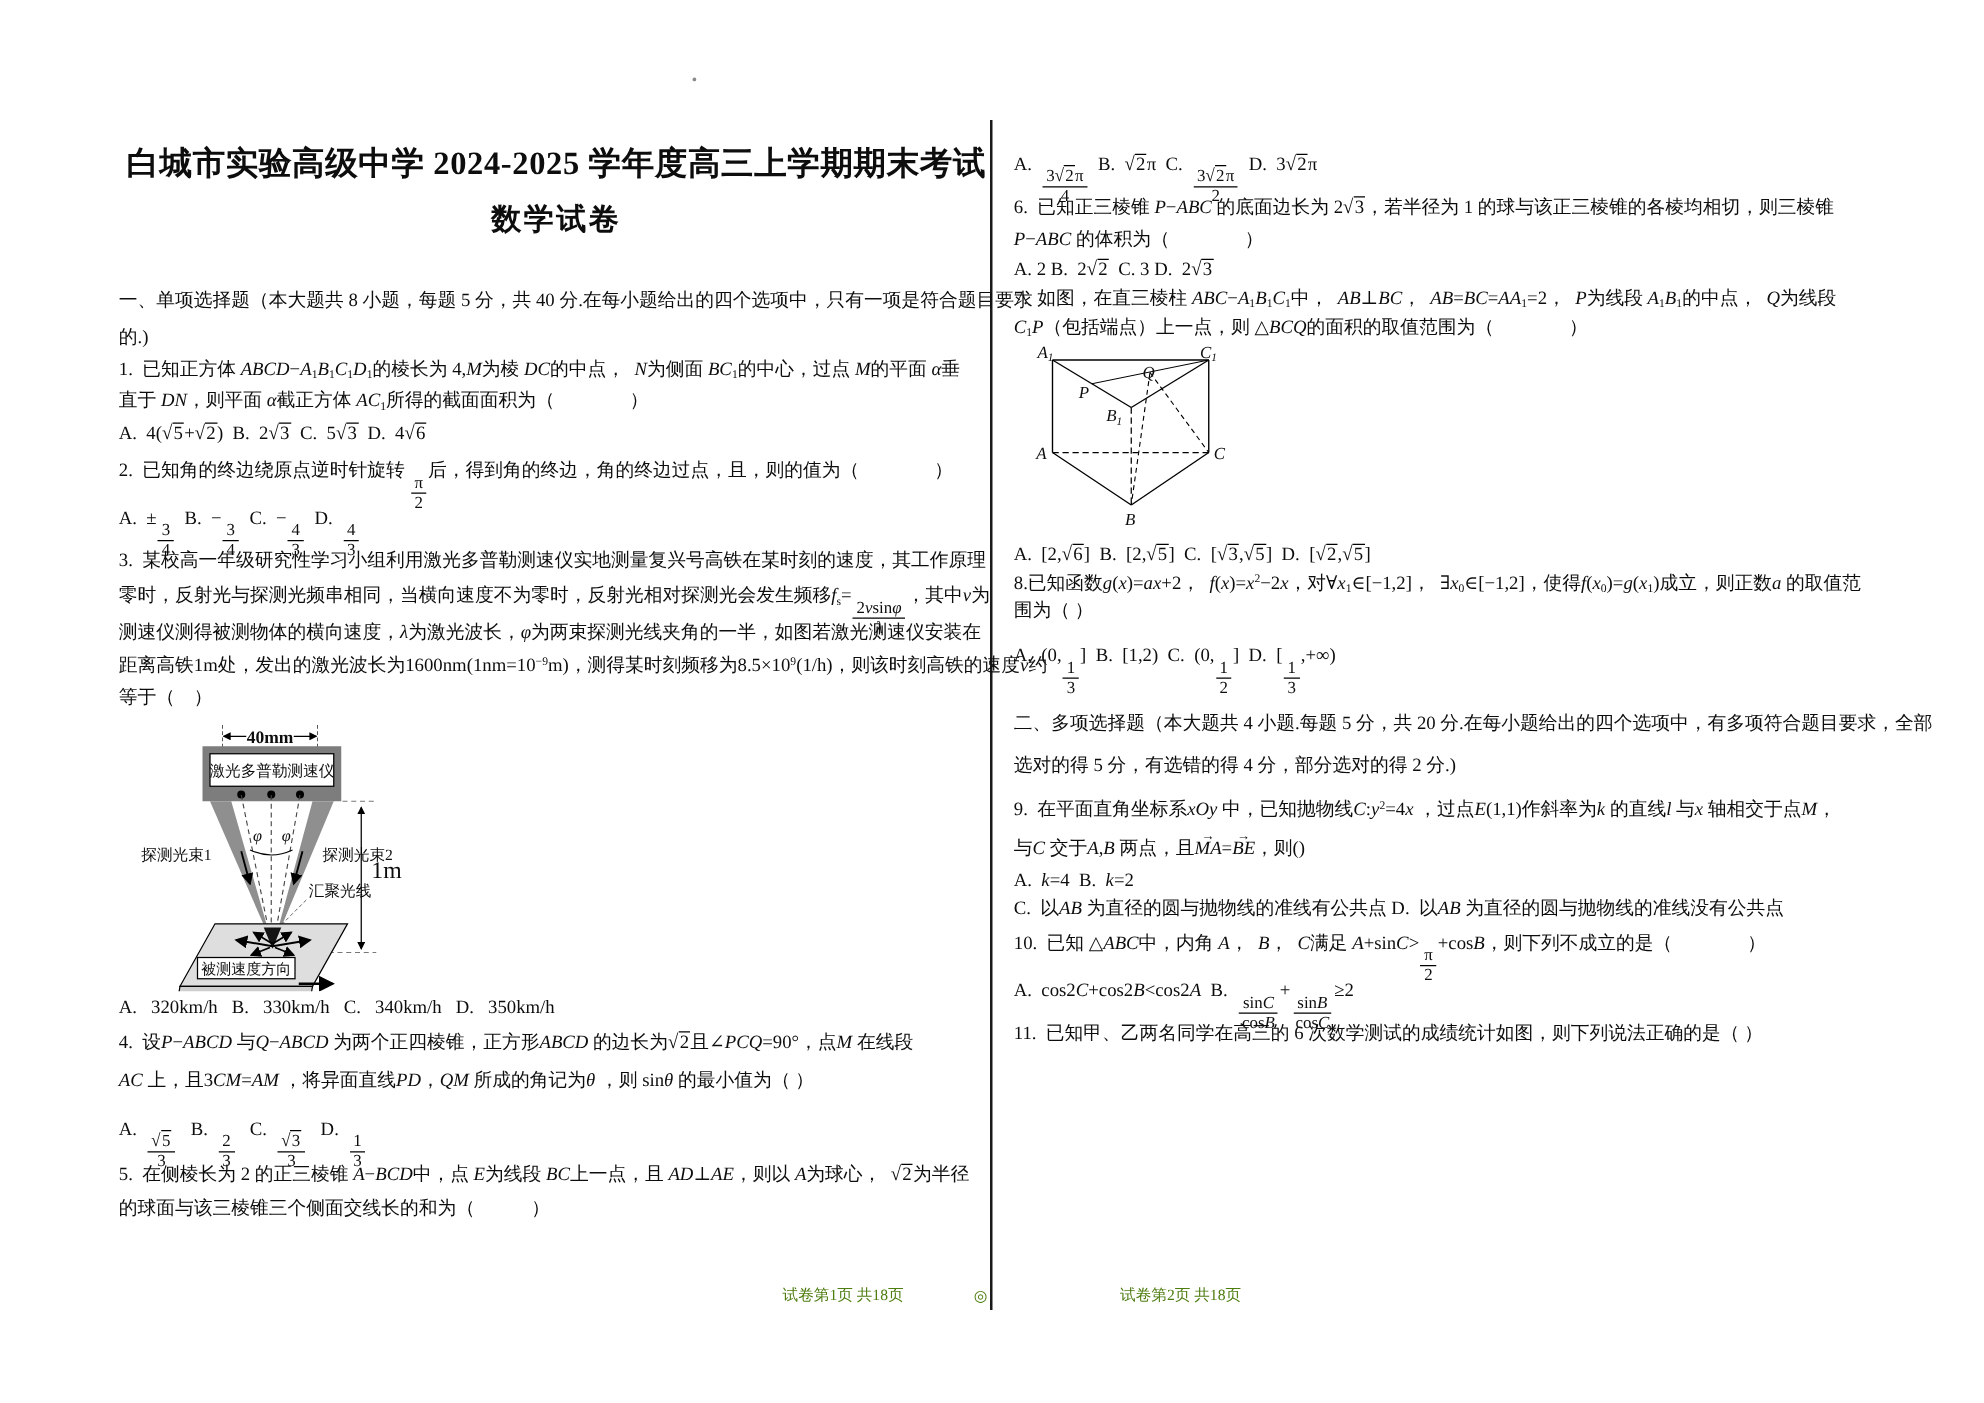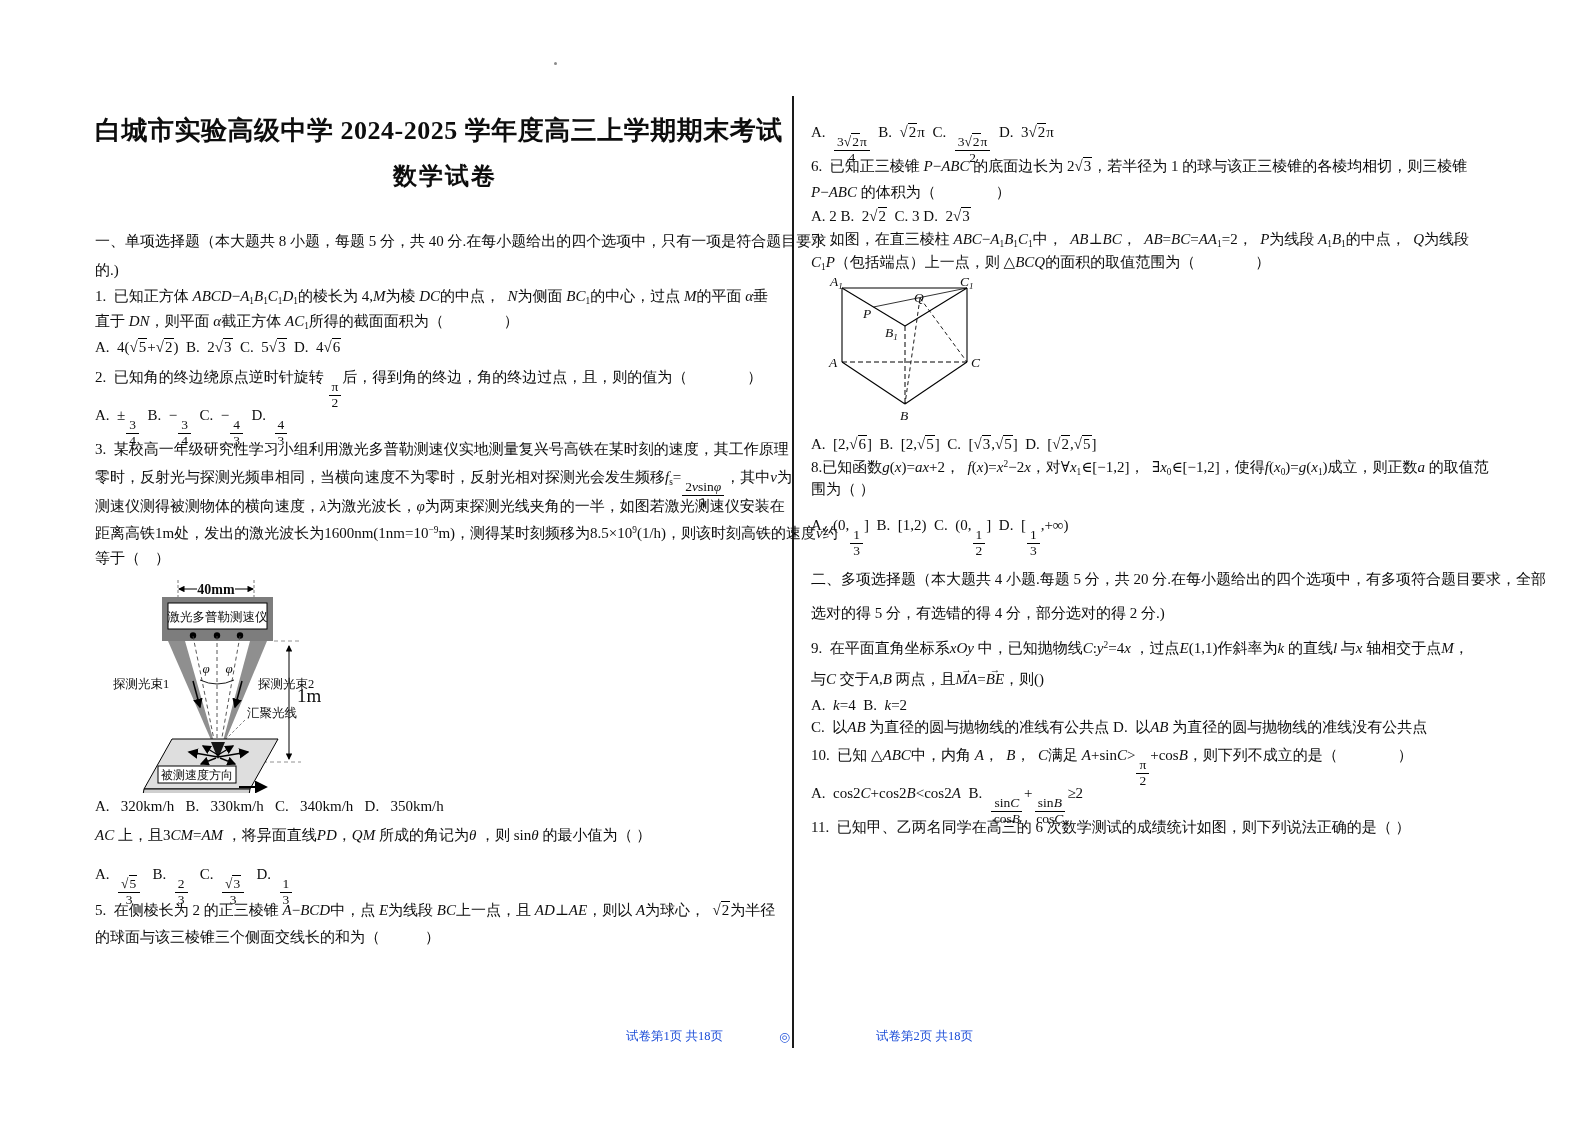--- a/index.html
+++ b/index.html
@@ -4,38 +4,38 @@
 <style>
   html,body{margin:0;padding:0;background:#fff;}
   .page{position:relative;width:1587px;height:1122px;background:#ffffff;
         font-family:"Liberation Serif","DejaVu Serif",serif;color:#000;overflow:hidden;}
   .col{position:absolute;}
   .col-left{left:95px;top:110px;width:700px;}
   .col-right{left:811px;top:112px;width:700px;}
   .divider{position:absolute;left:792px;top:96px;width:1.5px;height:952px;background:#1a1a1a;}
   .top-dot{position:absolute;left:554px;top:62px;width:3px;height:3px;border-radius:50%;background:#8a8a8a;}
   .line{white-space:pre;font-size:15px;color:#0d0d0d;}
-  .t1{font-size:26px;font-weight:bold;text-align:left;white-space:normal;letter-spacing:0.5px;}
+  .t1{font-size:26px;font-weight:bold;text-align:center;white-space:normal;letter-spacing:0.5px;}
   .t2{font-size:24px;font-weight:bold;text-align:center;white-space:normal;letter-spacing:2px;}
   
   .fr{display:inline-flex;flex-direction:column;align-items:center;vertical-align:-0.7em;
       line-height:1.05;margin:0 1px;font-size:0.9em;text-align:center;}
   .fr .fn{padding:0 3px;border-bottom:1px solid #000;}
   .fr .fd{padding:0 3px;}
   .sq{white-space:nowrap;}
   .sq .sg{display:inline-block;transform:scaleY(1.05);}
   .sq .rd{border-top:1px solid #000;padding:0 1px;}
   sub,sup{font-size:0.62em;line-height:0;}
   sub{vertical-align:-0.3em;}
   sup{vertical-align:0.55em;}
   .it{font-style:italic;}
   .vec{position:relative;display:inline-block;font-style:italic;}
   .vec::before{content:"\2192";position:absolute;top:-0.85em;left:50%;transform:translateX(-50%);font-size:0.7em;font-style:normal;}
   .diagram-wrap{position:relative;}
-  .footer-item{position:absolute;font-size:12.5px;color:#1d4ed8;white-space:pre;}
+  .footer-item{position:absolute;font-size:12.5px;color:#4d7c0f;white-space:pre;}
   svg text{fill:#0d0d0d;font-family:"Liberation Serif","DejaVu Serif",serif;}
 </style>
 </head>
 <body>
 
 <div class="page">
   <div class="top-dot"></div>
   <div class="divider"></div>
 
   <div class="col col-left">
@@ -116,20 +116,21 @@
         <line x1="109" y1="189" x2="124" y2="195" stroke="#000" stroke-width="1.4" marker-end="url(#ar)"></line>
 
         <rect x="47" y="197" width="78" height="17" fill="#ffffff" stroke="#000" stroke-width="1"></rect>
         <text x="86" y="210" text-anchor="middle" font-size="12">被测速度方向</text>
         <line x1="128" y1="218" x2="155" y2="218" stroke="#000" stroke-width="2" marker-end="url(#ar)"></line>
       </svg>
     </div>
 
     <div class="line" style="height:26px;line-height:26px">A.   320km/h   B.   330km/h   C.   340km/h   D.   350km/h</div>
 
+    <div class="line" style="height:30px;line-height:30px">4.  设<span class="it">P</span>−<span class="it">ABCD</span> 与<span class="it">Q</span>−<span class="it">ABCD</span> 为两个正四棱锥，正方形<span class="it">ABCD</span> 的边长为<span class="sq"><span class="sg">√</span><span class="rd">2</span></span>且∠<span class="it">PCQ</span>=90°，点<span class="it">M</span> 在线段</div>
     <div class="line" style="height:32px;line-height:32px"><span class="it">AC</span> 上，且3<span class="it">CM</span>=<span class="it">AM</span> ，将异面直线<span class="it">PD</span>，<span class="it">QM</span> 所成的角记为<span class="it">θ</span> ，则 sin<span class="it">θ</span> 的最小值为（ ）</div>
     <div class="line" style="height:46px;line-height:46px">A.  <span class="fr"><span class="fn"><span class="sq"><span class="sg">√</span><span class="rd">5</span></span></span><span class="fd">3</span></span>   B.  <span class="fr"><span class="fn">2</span><span class="fd">3</span></span>   C.  <span class="fr"><span class="fn"><span class="sq"><span class="sg">√</span><span class="rd">3</span></span></span><span class="fd">3</span></span>   D.  <span class="fr"><span class="fn">1</span><span class="fd">3</span></span></div>
 
     <div class="line" style="height:27px;line-height:27px">5.  在侧棱长为 2 的正三棱锥 <span class="it">A</span>−<span class="it">BCD</span>中，点 <span class="it">E</span>为线段 <span class="it">BC</span>上一点，且 <span class="it">AD</span>⊥<span class="it">AE</span>，则以 <span class="it">A</span>为球心，  <span class="sq"><span class="sg">√</span><span class="rd">2</span></span>为半径</div>
     <div class="line" style="height:27px;line-height:27px">的球面与该三棱锥三个侧面交线长的和为（　　　）</div>
   </div>
 
   <div class="col col-right">
     <div class="line" style="height:40px;line-height:40px">A.  <span class="fr"><span class="fn">3<span class="sq"><span class="sg">√</span><span class="rd">2</span></span>π</span><span class="fd">4</span></span>  B.  <span class="sq"><span class="sg">√</span><span class="rd">2</span></span>π  C.  <span class="fr"><span class="fn">3<span class="sq"><span class="sg">√</span><span class="rd">2</span></span>π</span><span class="fd">2</span></span>  D.  3<span class="sq"><span class="sg">√</span><span class="rd">2</span></span>π</div>
 
@@ -185,15 +186,15 @@
 
     <div class="line" style="height:34px;line-height:34px">10.  已知 △<span class="it">ABC</span>中，内角 <span class="it">A</span>，  <span class="it">B</span>，  <span class="it">C</span>满足 <span class="it">A</span>+sin<span class="it">C</span>&gt;<span class="fr"><span class="fn">π</span><span class="fd">2</span></span>+cos<span class="it">B</span>，则下列不成立的是（　　　　）</div>
     <div class="line" style="height:42px;line-height:42px">A.  cos2<span class="it">C</span>+cos2<span class="it">B</span>&lt;cos2<span class="it">A</span>  B.  <span class="fr"><span class="fn">sin<span class="it">C</span></span><span class="fd">cos<span class="it">B</span></span></span>+<span class="fr"><span class="fn">sin<span class="it">B</span></span><span class="fd">cos<span class="it">C</span></span></span>≥2</div>
 
     <div class="line" style="height:26px;line-height:26px">11.  已知甲、乙两名同学在高三的 6 次数学测试的成绩统计如图，则下列说法正确的是（ ）</div>
   </div>
 
   <div>
     <div class="footer-item" style="left:626px;top:1028px">试卷第1页 共18页</div>
     <div class="footer-item" style="left:779px;top:1029px">◎</div>
-    <div class="footer-item" style="left:876px;top:1028px">试卷第2页 共18页</div>
+    <div class="footer-item" style="left:896px;top:1028px">试卷第2页 共18页</div>
   </div>
 </div>
 
 </body></html>

